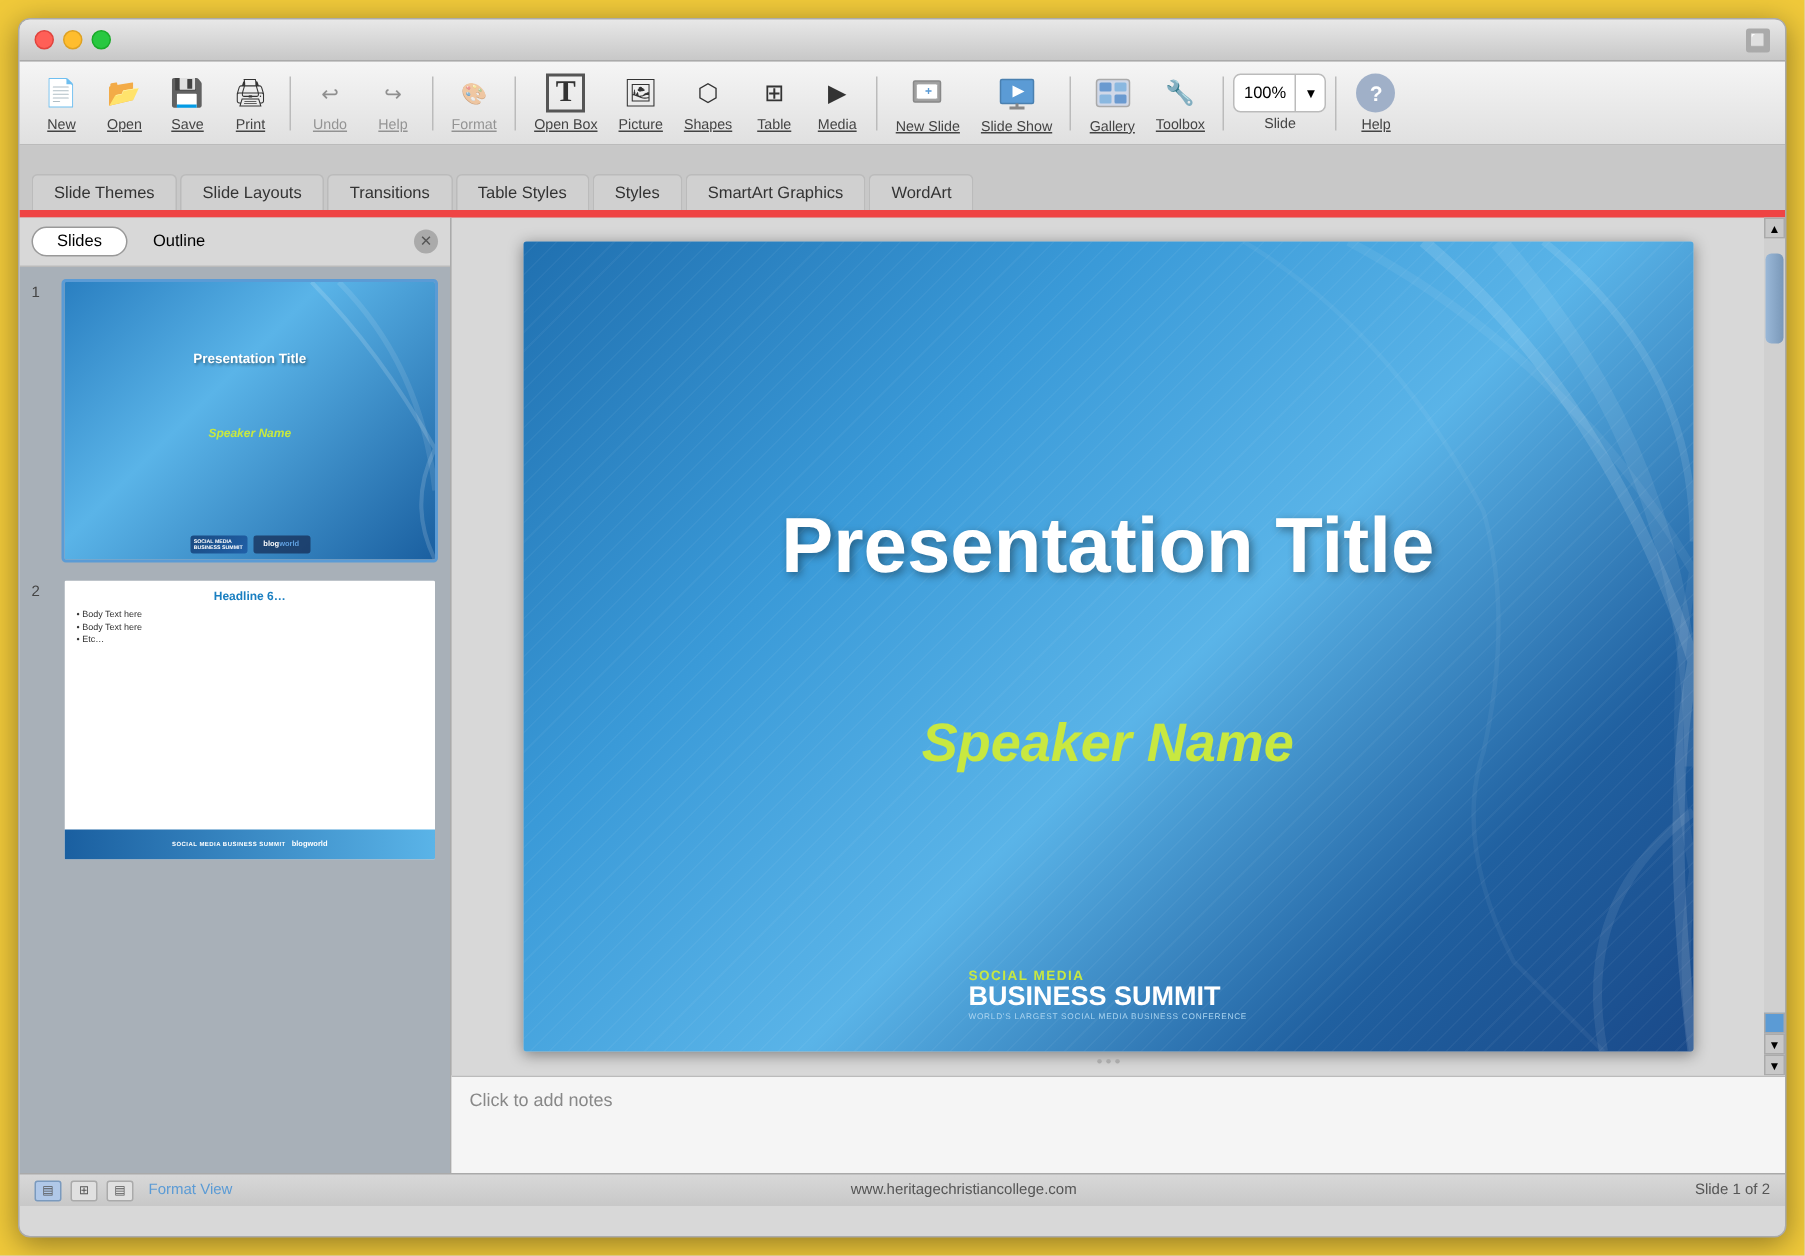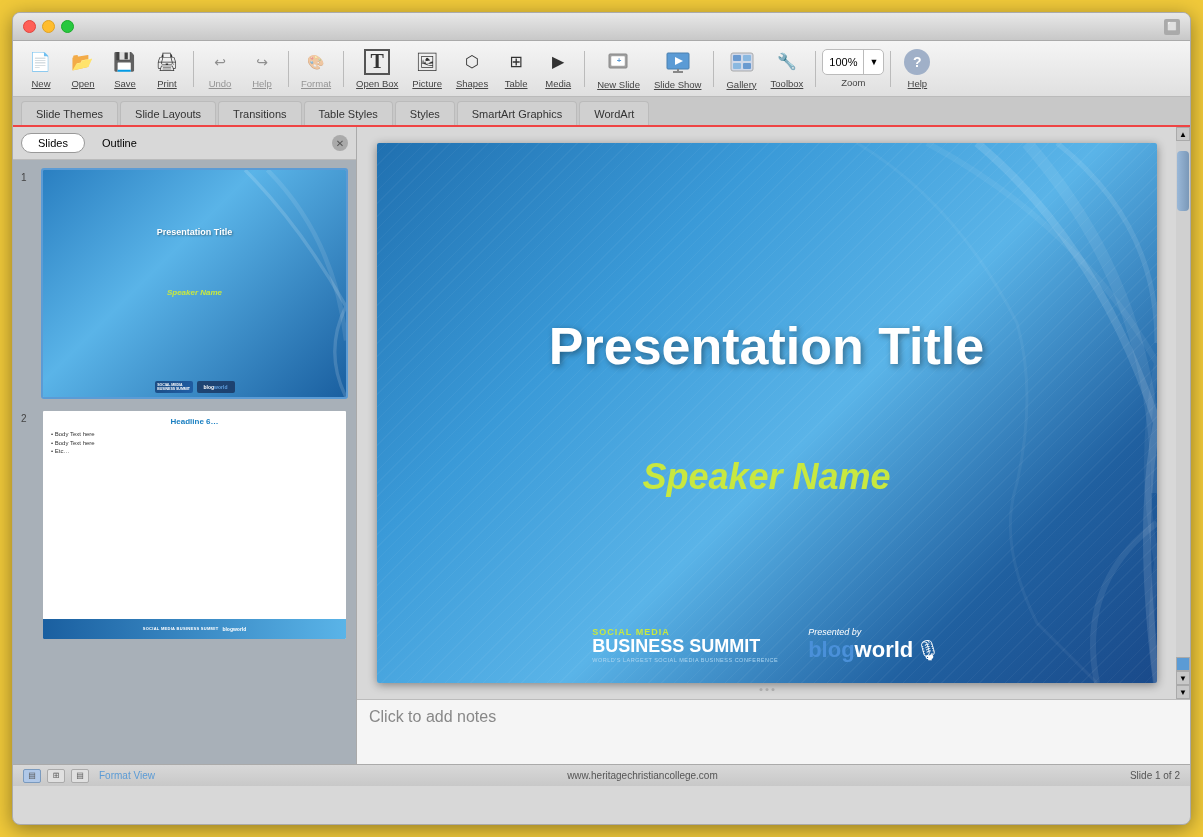--- a/index.html
+++ b/index.html
@@ -135,43 +135,43 @@
       padding: 0 5px;
       height: 100%;
       display: flex; align-items: center;
       cursor: pointer;
       font-size: 9px;
     }
 
     
     .ribbon-tabs {
       background: #c8c8c8;
-      height: 30px;
+      height: 48px;
       display: flex;
       align-items: flex-end;
       padding-left: 8px;
-      border-bottom: 2px solid #ef4444;
+      border-bottom: 5px solid #ef4444;
     }
     .ribbon-tab {
       padding: 4px 14px;
       font-size: 11px;
       color: #333;
       background: #d0d0d0;
       border: 1px solid #bbb;
       border-bottom: none;
       border-radius: 4px 4px 0 0;
       cursor: pointer;
       margin-right: 2px;
       height: 24px;
       display: flex; align-items: center;
     }
 
     
     .slide-panel {
-      width: 344px;
+      width: 288px;
       background: #c8c8c8;
       border-right: 1px solid #aaa;
       display: flex;
       flex-direction: column;
     }
     .slide-panel-tabs {
       display: flex;
       align-items: center;
       padding: 6px 8px;
       background: #d8d8d8;
@@ -404,21 +404,21 @@
 
     
     .notes-area {
       height: 65px;
       background: #f5f5f5;
       border-top: 1px solid #bbb;
       display: flex;
       align-items: flex-start;
       padding: 8px 12px;
       color: #888;
-      font-size: 16px;
+      font-size: 12px;
     }
 
     
     .status-bar {
       height: 22px;
       background: linear-gradient(to bottom, #d8d8d8, #c8c8c8);
       border-top: 1px solid #aaa;
       display: flex;
       align-items: center;
       padding: 0 10px;
@@ -630,21 +630,21 @@
       <div class="tb-icon" style="font-size:16px;">🔧</div>
       <div class="tb-label">Toolbox</div>
     </div>
     <div class="toolbar-sep"></div>
 
     <div class="toolbar-group" style="flex-direction:column; gap:2px; align-items:center;">
       <div class="zoom-control">
         <span class="zoom-val">100%</span>
         <span class="zoom-arrow">▼</span>
       </div>
-      <div class="tb-label" style="font-size:9.5px;color:#444;">Zoom</div>
+      <div class="tb-label" style="font-size:9.5px;color:#444;">Slide</div>
     </div>
     <div class="toolbar-sep"></div>
     <div class="toolbar-btn">
       <div class="tb-icon">
         <div style="width:26px;height:26px;border-radius:50%;background:#a0b0c8;display:flex;align-items:center;justify-content:center;font-weight:bold;font-size:14px;color:white;">?</div>
       </div>
       <div class="tb-label">Help</div>
     </div>
   </div>
 
@@ -756,29 +756,20 @@
             <div class="slide-main-title">Presentation Title</div>
 
             <div class="slide-speaker-name">Speaker Name</div>
 
             <div class="slide-footer">
               <div class="slide-logo-left">
                 <div class="logo-smbs-main">SOCIAL MEDIA</div>
                 <div class="logo-smbs-big">BUSINESS SUMMIT</div>
                 <div class="logo-smbs-sub">WORLD'S LARGEST SOCIAL MEDIA BUSINESS CONFERENCE</div>
               </div>
-              <div class="slide-logo-right">
-                <div class="presented-by">Presented by</div>
-                <div class="blogworld-logo">
-                  <span class="bw-text">
-                    <span class="bw-blog">blog</span><span class="bw-world">world</span>
-                  </span>
-                  <span style="color:white;font-size:20px;">🎙</span>
-                </div>
-              </div>
             </div>
 
           </div>
 
           <div class="slide-resize-dots">
             <div class="resize-dot"></div>
             <div class="resize-dot"></div>
             <div class="resize-dot"></div>
           </div>
         </div>

